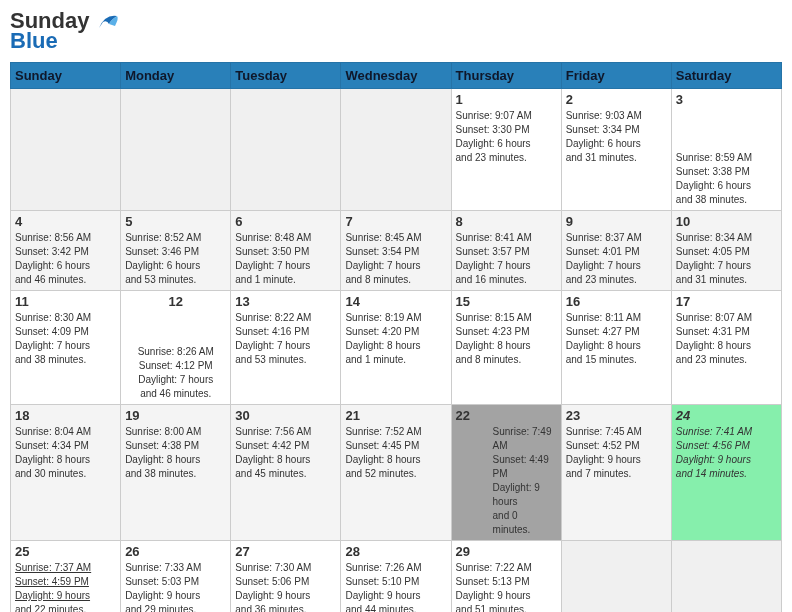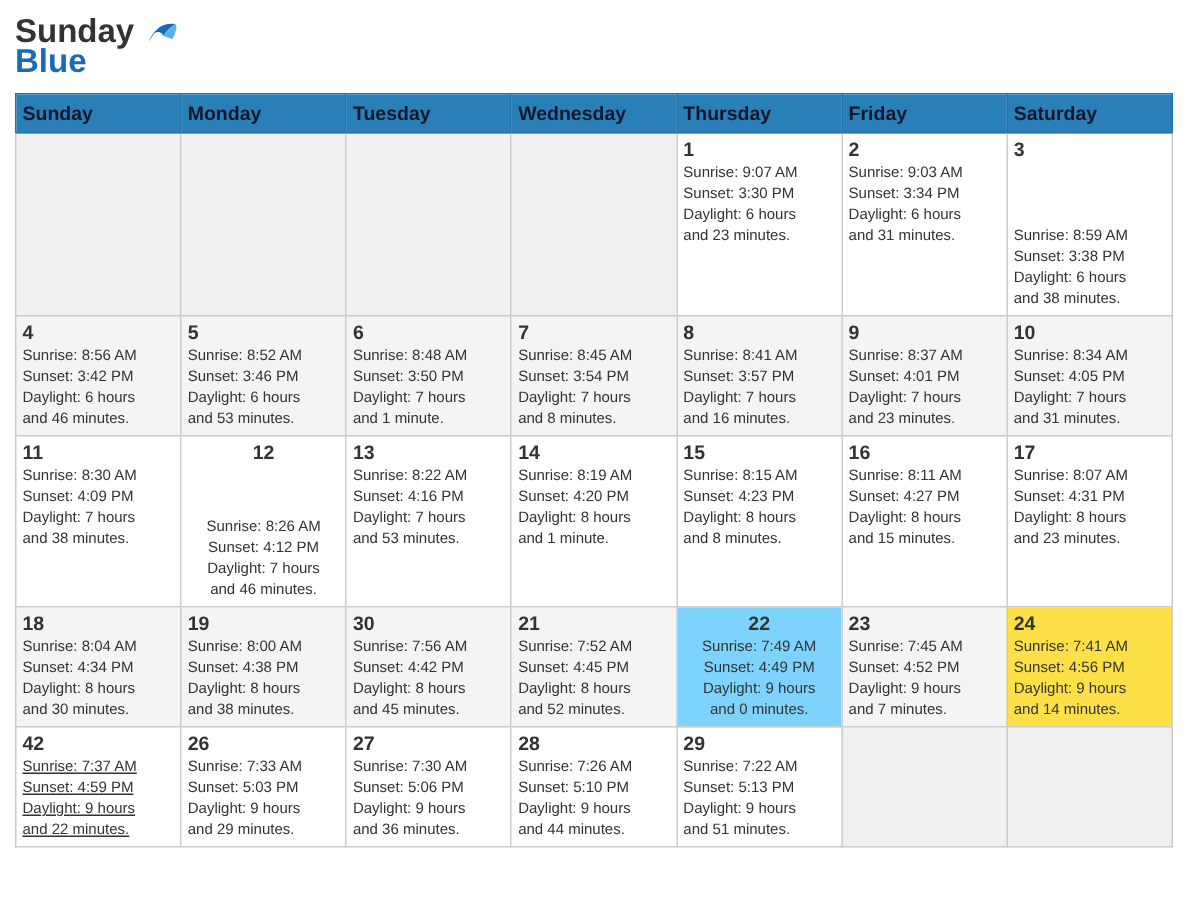--- a/index.html
+++ b/index.html
@@ -257,45 +257,45 @@
 Daylight: 8 hours
 and 45 minutes.</div>
         </td>
         <td class="filled" style="background: rgb(244, 244, 244);">
           <div class="day-number">21</div>
           <div class="cell-info" style="white-space: pre-line;">Sunrise: 7:52 AM
 Sunset: 4:45 PM
 Daylight: 8 hours
 and 52 minutes.</div>
         </td>
-        <td class="filled" style="background: #7dd3fc; text-align: center;">
+        <td class="filled" style="background: #a3a3a3;">
           <div class="day-number">22</div>
-          <div class="cell-info" style="white-space: pre-line;">Sunrise: 7:49 AM
+          <div class="cell-info" style="white-space: pre-line; margin-left: 37px;">Sunrise: 7:49 AM
 Sunset: 4:49 PM
 Daylight: 9 hours
 and 0 minutes.</div>
         </td>
         <td class="filled" style="background: rgb(244, 244, 244);">
           <div class="day-number">23</div>
           <div class="cell-info" style="white-space: pre-line;">Sunrise: 7:45 AM
 Sunset: 4:52 PM
 Daylight: 9 hours
 and 7 minutes.</div>
         </td>
-        <td class="filled" style="background: #fde047;">
+        <td class="filled" style="background: #86efac; font-style: italic;">
           <div class="day-number">24</div>
           <div class="cell-info" style="white-space: pre-line;">Sunrise: 7:41 AM
 Sunset: 4:56 PM
 Daylight: 9 hours
 and 14 minutes.</div>
         </td>
       </tr>
       <tr>
         <td class="filled" style="background: rgb(255, 255, 255);">
-          <div class="day-number">42</div>
+          <div class="day-number">25</div>
           <div class="cell-info" style="white-space: pre-line; text-decoration: underline;">Sunrise: 7:37 AM
 Sunset: 4:59 PM
 Daylight: 9 hours
 and 22 minutes.</div>
         </td>
         <td class="filled" style="background: rgb(255, 255, 255);">
           <div class="day-number">26</div>
           <div class="cell-info" style="white-space: pre-line;">Sunrise: 7:33 AM
 Sunset: 5:03 PM
 Daylight: 9 hours

